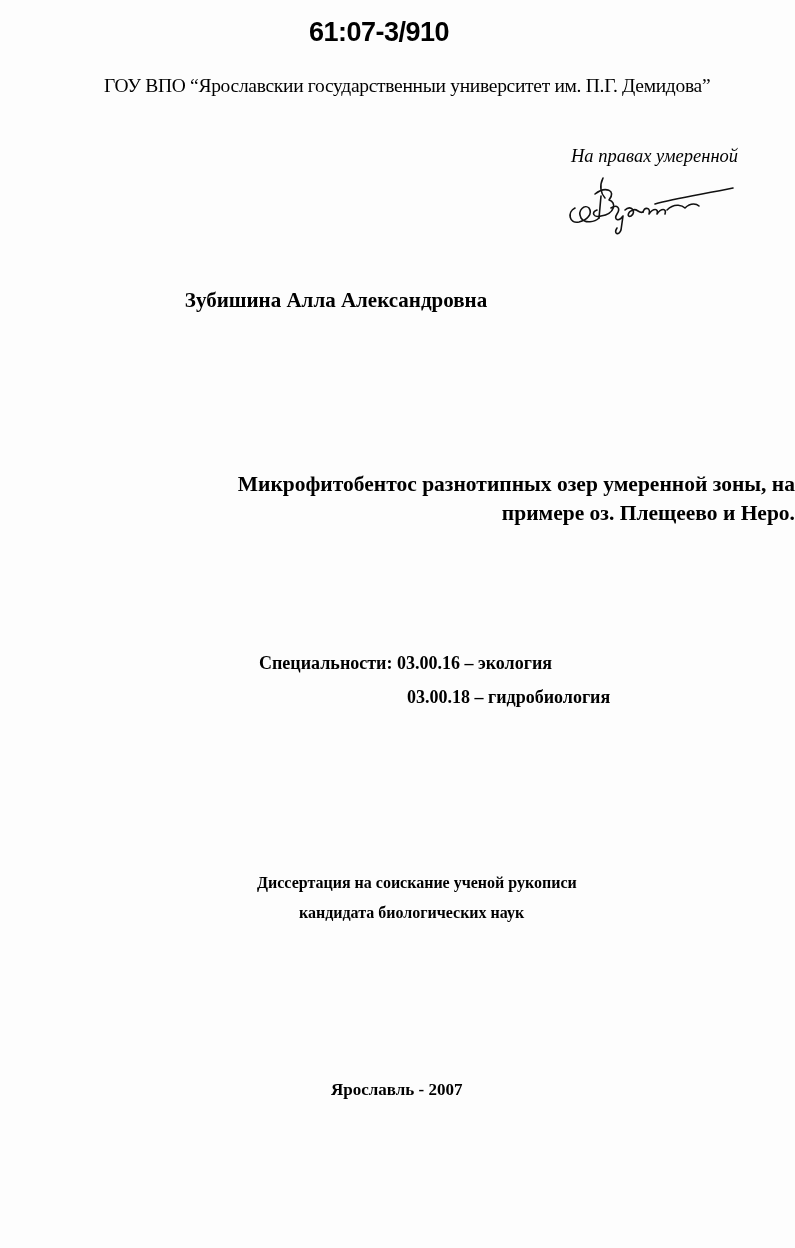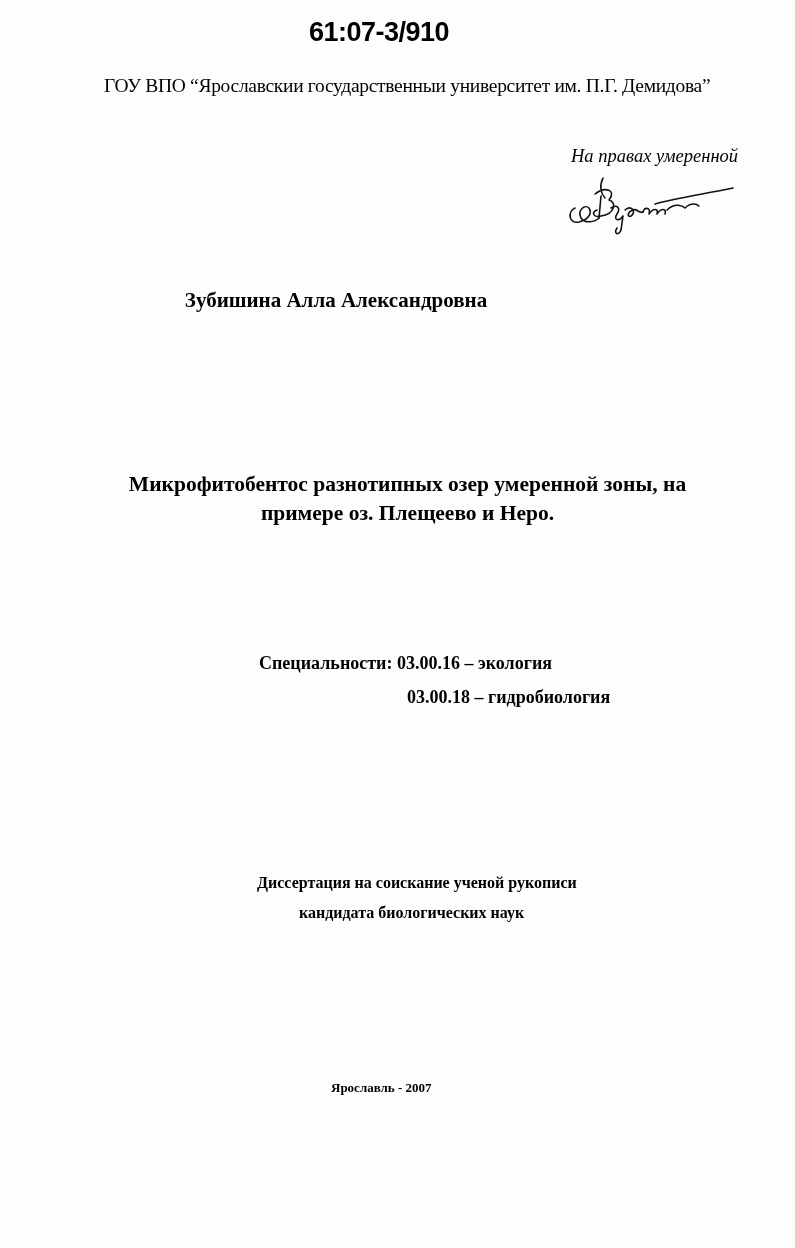--- a/index.html
+++ b/index.html
@@ -41,21 +41,21 @@
     .author {
       left: 0; width: 654px; top: 288px;
       text-align: center;
       font-weight: bold;
       font-size: 21px;
       padding-left: 18px;
       box-sizing: border-box;
     }
     .title-block {
       left: 0; width: 795px; top: 470px;
-      text-align: center;
+      text-align: right;
       font-weight: bold;
       font-size: 21.5px;
       line-height: 29px;
       padding-left: 20px;
       box-sizing: border-box;
     }
     .title-block div { white-space: nowrap; }
     .spec-line1 {
       left: 259px; top: 653px;
       font-weight: bold;
@@ -72,21 +72,21 @@
       font-size: 16px;
     }
     .degree-line2 {
       left: 299px; top: 904px;
       font-weight: bold;
       font-size: 16px;
     }
     .place-year {
       left: 331px; top: 1080px;
       font-weight: bold;
-      font-size: 13px;
+      font-size: 17px;
     }
   </style>
 </head>
 <body>
 
 <div class="abs catalog-code">61:07-3/910</div>
 
 <div class="abs institution">ГОУ ВПО “Ярославскии государственныи университет им. П.Г. Демидова”</div>
 
 <div class="abs rights-note">На правах умеренной</div>

